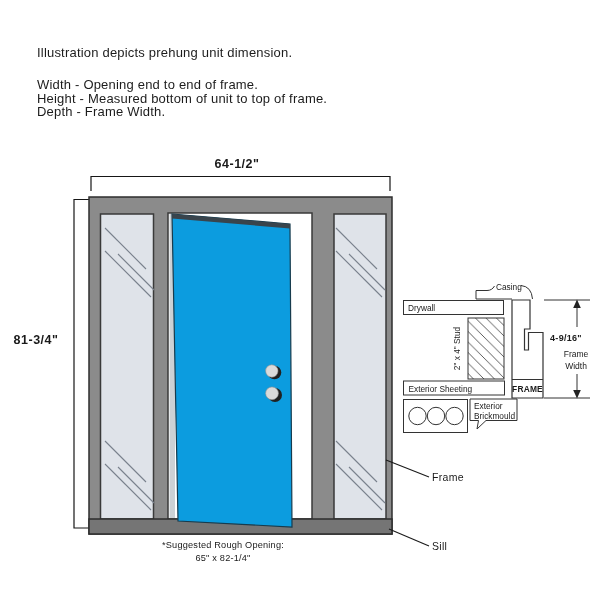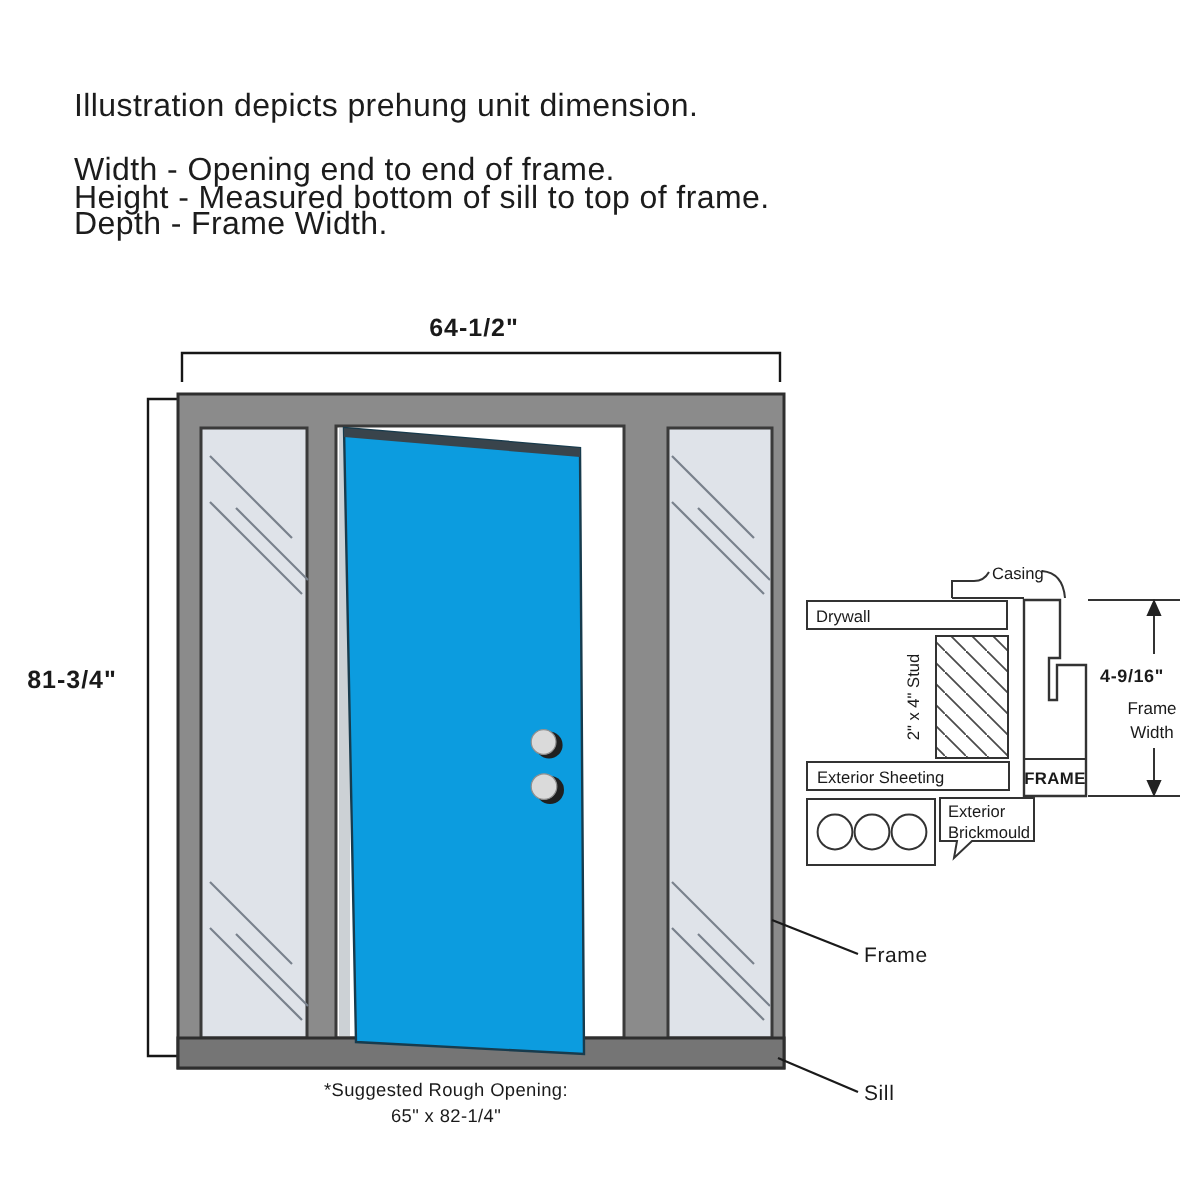--- a/index.html
+++ b/index.html
@@ -1,39 +1,39 @@
 <!DOCTYPE html>
 <html><head>
 <meta charset="utf-8">
 <style>
   html,body{margin:0;padding:0}
   body{width:600px;height:600px;background:#ffffff;position:relative;overflow:hidden;
        font-family:"Liberation Sans", sans-serif;}
-  .toptext{position:absolute;left:37px;color:#1c1c1c;font-size:16px;letter-spacing:.2px;white-space:nowrap}
+  .toptext{position:absolute;left:37px;color:#1c1c1c;font-size:13px;letter-spacing:.2px;white-space:nowrap}
   svg{position:absolute;left:0;top:0}
   svg text{fill:#1a1a1a;font-family:"Liberation Sans", sans-serif;}
   .dimtxt{font-weight:bold;font-size:12.5px;letter-spacing:.5px}
   .lbl{font-size:10.5px;letter-spacing:.3px}
   .note{font-size:9.2px;letter-spacing:.2px}
   .cs{font-size:8.3px}
   .csb{font-size:8.4px;font-weight:bold;letter-spacing:.2px}
   .csdim{font-size:9px;font-weight:bold;letter-spacing:.3px}
   .cslbl{font-size:8.5px}
   .dimline{fill:none;stroke:#161616;stroke-width:1.2}
   .leader{fill:none;stroke:#1a1a1a;stroke-width:1.1}
   .csline{fill:none;stroke:#333333;stroke-width:1}
   .csbox{fill:#ffffff;stroke:#333333;stroke-width:1}
   .glassline{stroke:#79818c;stroke-width:1.1}
 </style>
 </head>
 <body>
 
 <div class="toptext" style="top:45px">Illustration depicts prehung unit dimension.</div>
 <div class="toptext" style="top:77px">Width - Opening end to end of frame.</div>
-<div class="toptext" style="top:90.5px">Height - Measured bottom of sill to top of frame.</div>
+<div class="toptext" style="top:90.5px">Height - Measured bottom of unit to top of frame.</div>
 <div class="toptext" style="top:104px">Depth - Frame Width.</div>
 
 <svg width="600" height="600" viewBox="0 0 600 600">
   <defs>
     <pattern id="hatch" patternUnits="userSpaceOnUse" width="10.5" height="10.5">
       <path d="M-1,-1 L11.5,11.5" stroke="#4a4a4a" stroke-width="0.9"></path>
     </pattern>
   </defs>
 
   <g>

